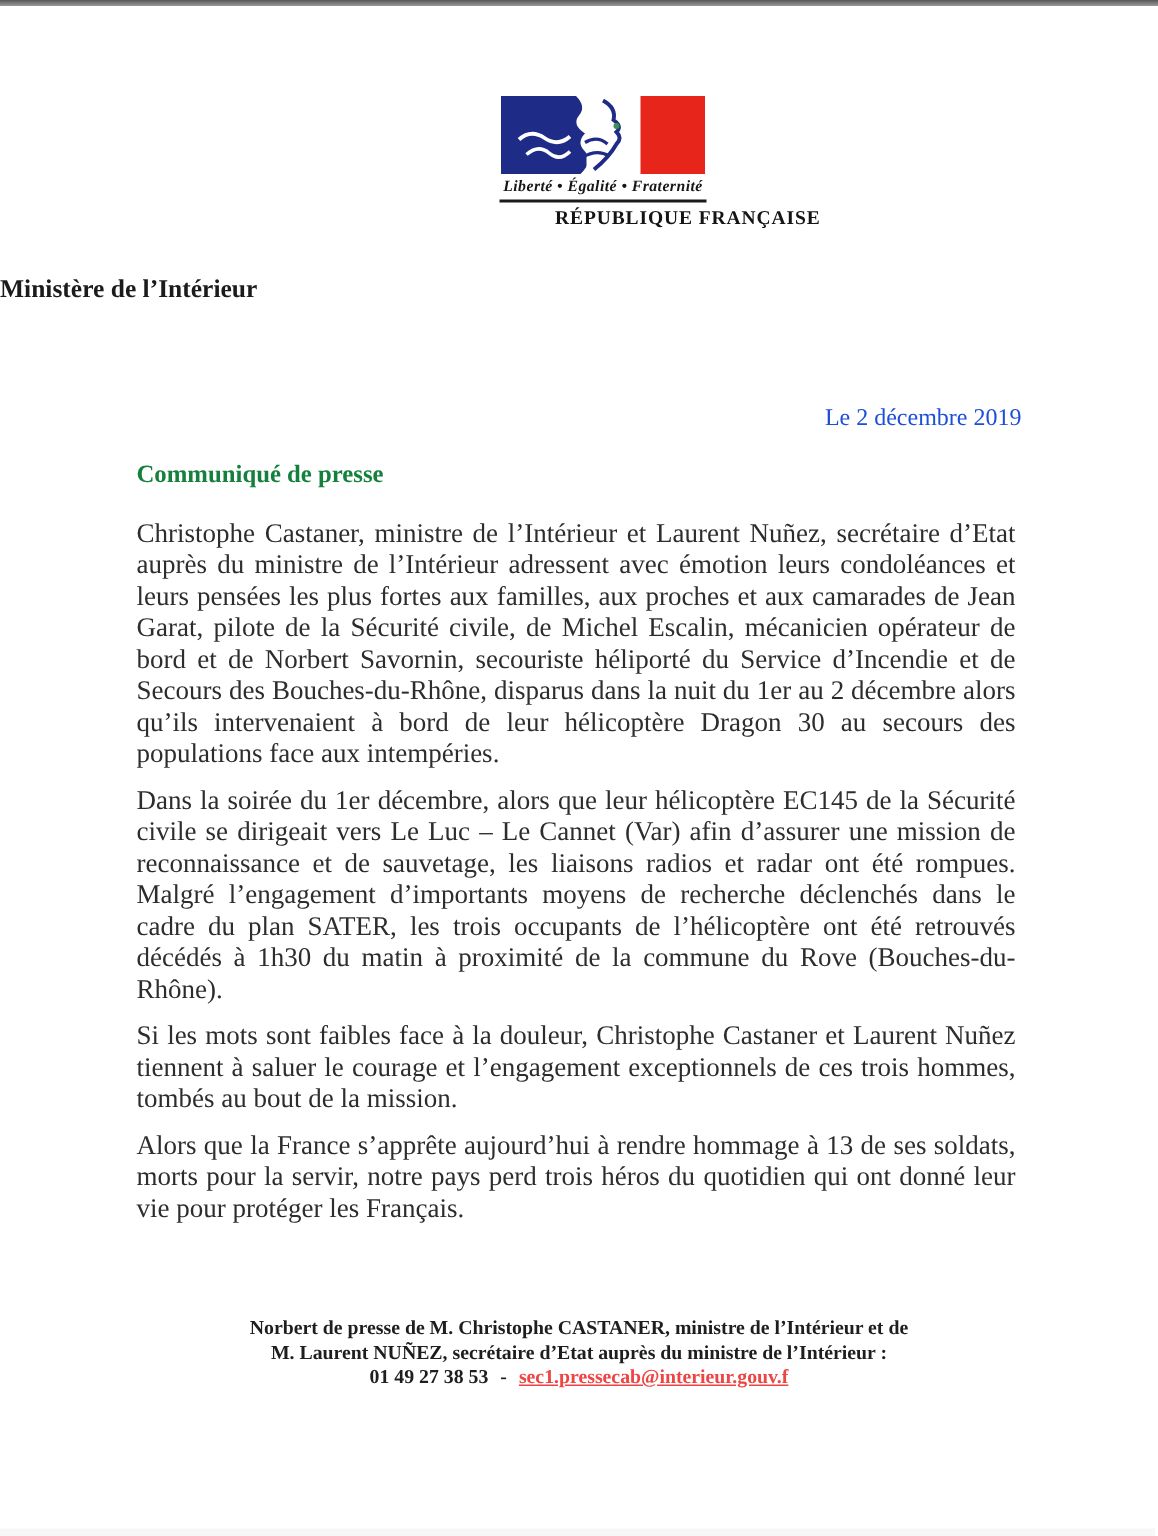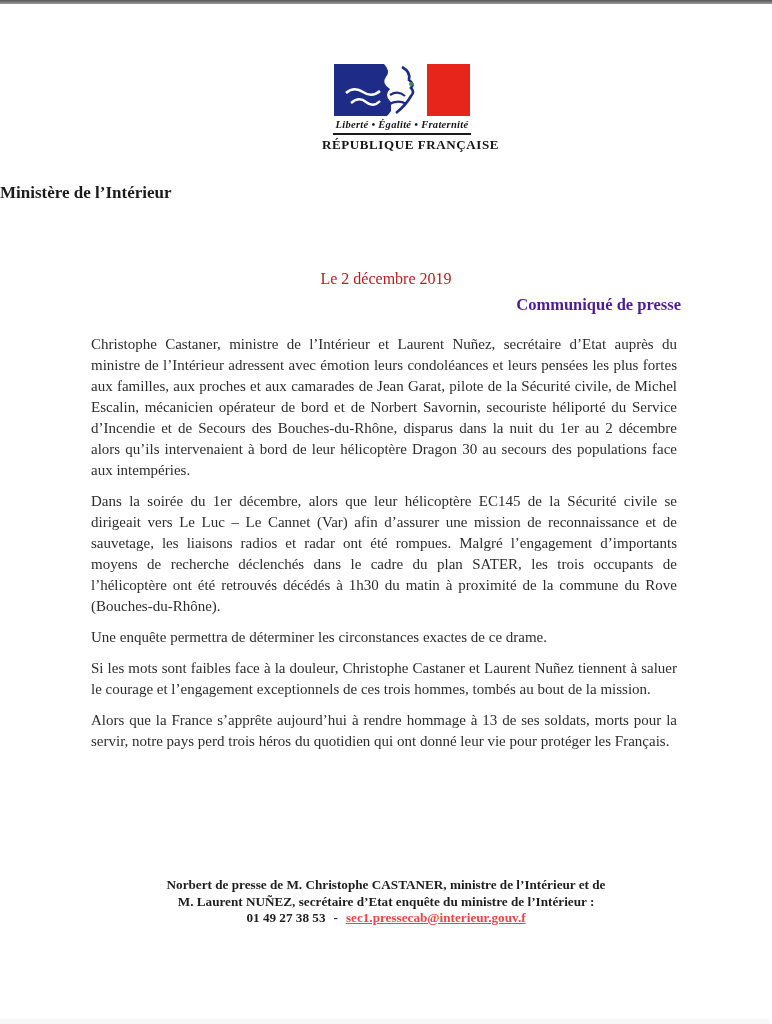--- a/index.html
+++ b/index.html
@@ -37,43 +37,43 @@
   .motto{
     margin-top:3px;
     font-size:10.5px;font-weight:bold;font-style:italic;
     letter-spacing:0.3px;color:#161616;white-space:nowrap;
   }
   .logo-rule{
     width:138px;height:2px;background:#1a1a1a;margin:3px auto 2px auto;
   }
   .republic{
     font-size:13px;font-weight:bold;letter-spacing:0.6px;
-    color:#141414;white-space:nowrap;
+    color:#141414;white-space:nowrap;margin-left:48px;
   }
   
   .ministry-title{
     position:absolute;top:183px;left:0;width:772px;
     text-align:left;font-size:17px;font-weight:bold;color:#1b1b1b;
   }
   
   .content{
     position:absolute;top:268px;left:91px;width:590px;
     color:#2d2d2d;
   }
   .date-line{
-    text-align:center;font-size:16px;line-height:22px;
-    margin:0 0 4px 0;color:#b91c1c;
+    text-align:right;font-size:16px;line-height:22px;
+    margin:0 0 15px 0;color:#1d4ed8;
   }
   .press-title{
-    text-align:right;font-size:16.5px;font-weight:bold;
-    line-height:22px;margin:0 0 18px 0;color:#4c1d95;
+    text-align:left;font-size:16.5px;font-weight:bold;
+    line-height:22px;margin:0 0 18px 0;color:#15803d;
   }
   .content p.body-par{
     margin:0 4px 10px 0;
-    font-size:15px;line-height:21px;
+    font-size:18px;line-height:21px;
     text-align:justify;
   }
   
   .press-footer{
     position:absolute;top:877px;left:0;width:772px;
     text-align:center;font-weight:bold;
     font-size:13.2px;line-height:16.5px;color:#1e1e1e;
   }
   .press-footer .sep{margin:0 8px;}
   .email-link{font-weight:bold;text-decoration:underline;}
@@ -109,26 +109,25 @@
   </div>
 
   <div class="ministry-title">Ministère de l’Intérieur</div>
 
   <div class="content">
     <div class="date-line">Le 2 décembre 2019</div>
     <div class="press-title">Communiqué de presse</div>
 
     <p class="body-par">Christophe Castaner, ministre de l’Intérieur et Laurent Nuñez, secrétaire d’Etat auprès du ministre de l’Intérieur adressent avec émotion leurs condoléances et leurs pensées les plus fortes aux familles, aux proches et aux camarades de Jean Garat, pilote de la Sécurité civile, de Michel Escalin, mécanicien opérateur de bord et de Norbert Savornin, secouriste héliporté du Service d’Incendie et de Secours des Bouches-du-Rhône, disparus dans la nuit du 1er au 2 décembre alors qu’ils intervenaient à bord de leur hélicoptère Dragon 30 au secours des populations face aux intempéries.</p>
     <p class="body-par">Dans la soirée du 1er décembre, alors que leur hélicoptère EC145 de la Sécurité civile se dirigeait vers Le Luc – Le Cannet (Var) afin d’assurer une mission de reconnaissance et de sauvetage, les liaisons radios et radar ont été rompues. Malgré l’engagement d’importants moyens de recherche déclenchés dans le cadre du plan SATER, les trois occupants de l’hélicoptère ont été retrouvés décédés à 1h30 du matin à proximité de la commune du Rove (Bouches-du-Rhône).</p>
-    <p class="body-par">Une enquête permettra de déterminer les circonstances exactes de ce drame.</p>
     <p class="body-par">Si les mots sont faibles face à la douleur, Christophe Castaner et Laurent Nuñez tiennent à saluer le courage et l’engagement exceptionnels de ces trois hommes, tombés au bout de la mission.</p>
     <p class="body-par">Alors que la France s’apprête aujourd’hui à rendre hommage à 13 de ses soldats, morts pour la servir, notre pays perd trois héros du quotidien qui ont donné leur vie pour protéger les Français.</p>
   </div>
 
   <div class="press-footer">
     <div>Norbert de presse de M. Christophe CASTANER, ministre de l’Intérieur et de</div>
-    <div>M. Laurent NUÑEZ, secrétaire d’Etat enquête du ministre de l’Intérieur :</div>
+    <div>M. Laurent NUÑEZ, secrétaire d’Etat auprès du ministre de l’Intérieur :</div>
     <div>
       <span>01 49 27 38 53</span><span class="sep">-</span><a class="email-link" href="#" style="color: #ef4444;">sec1.pressecab@interieur.gouv.f</a>
     </div>
   </div>
 
 </div>
 
 </body></html>

